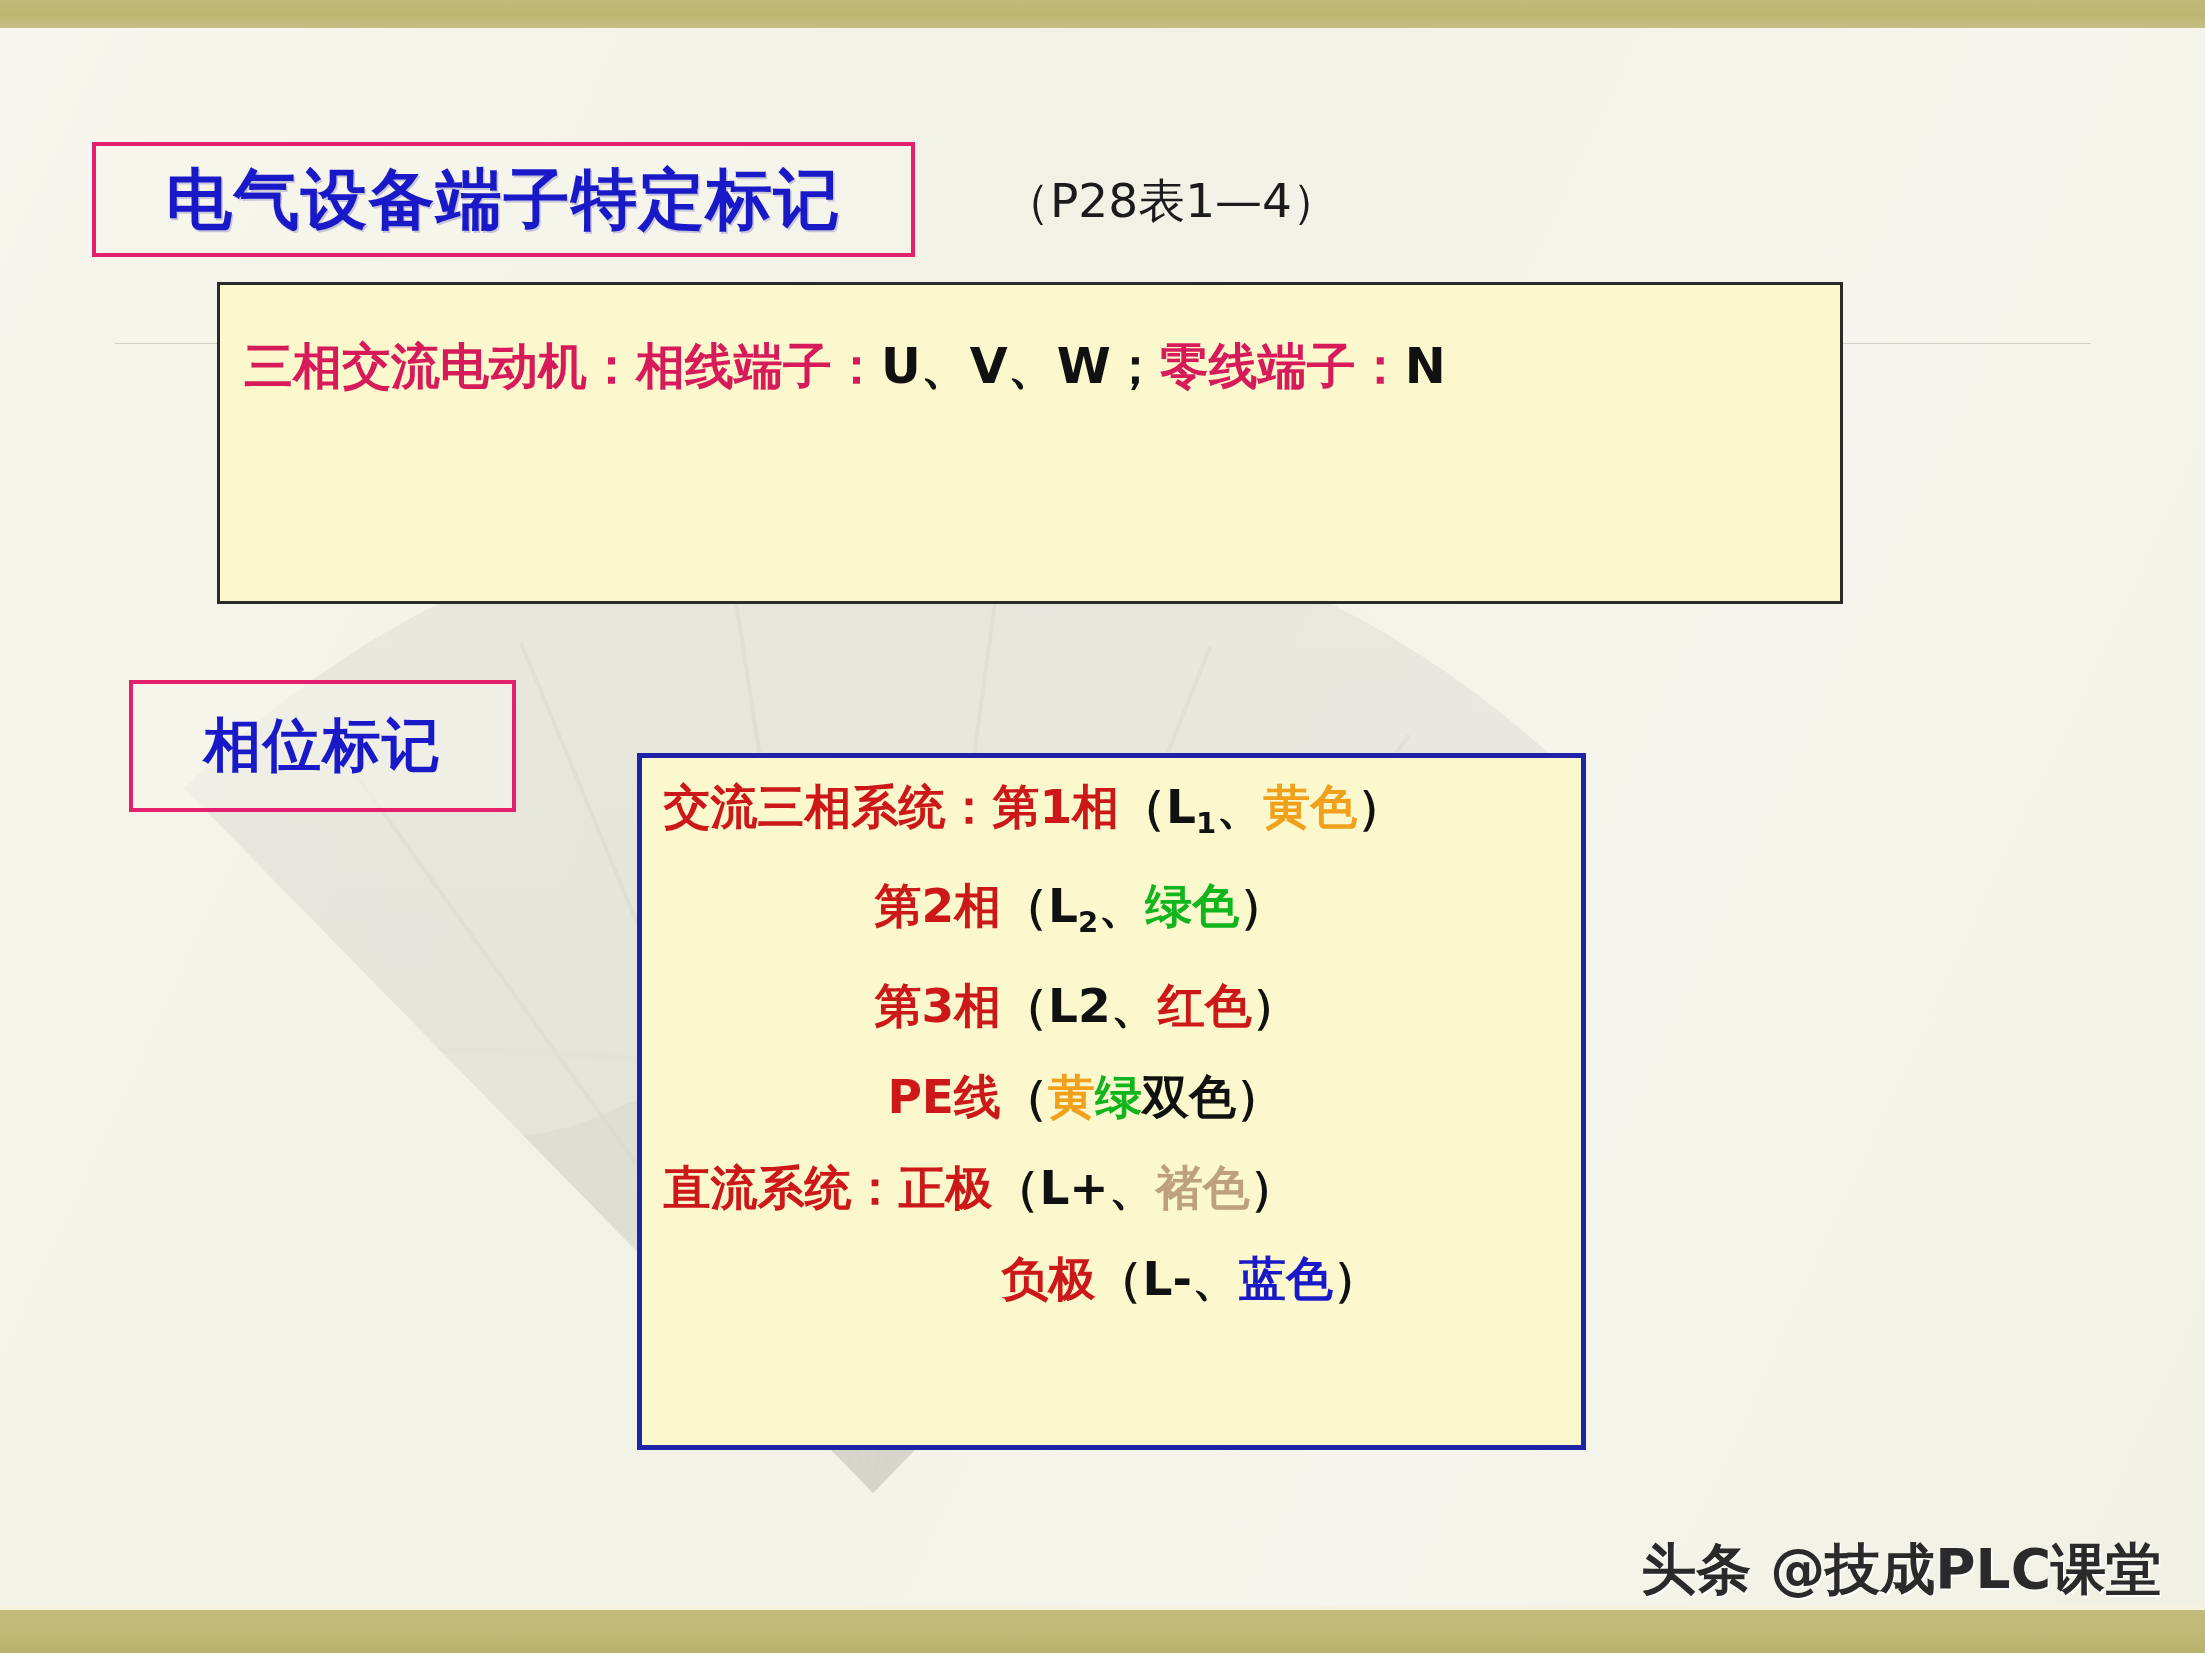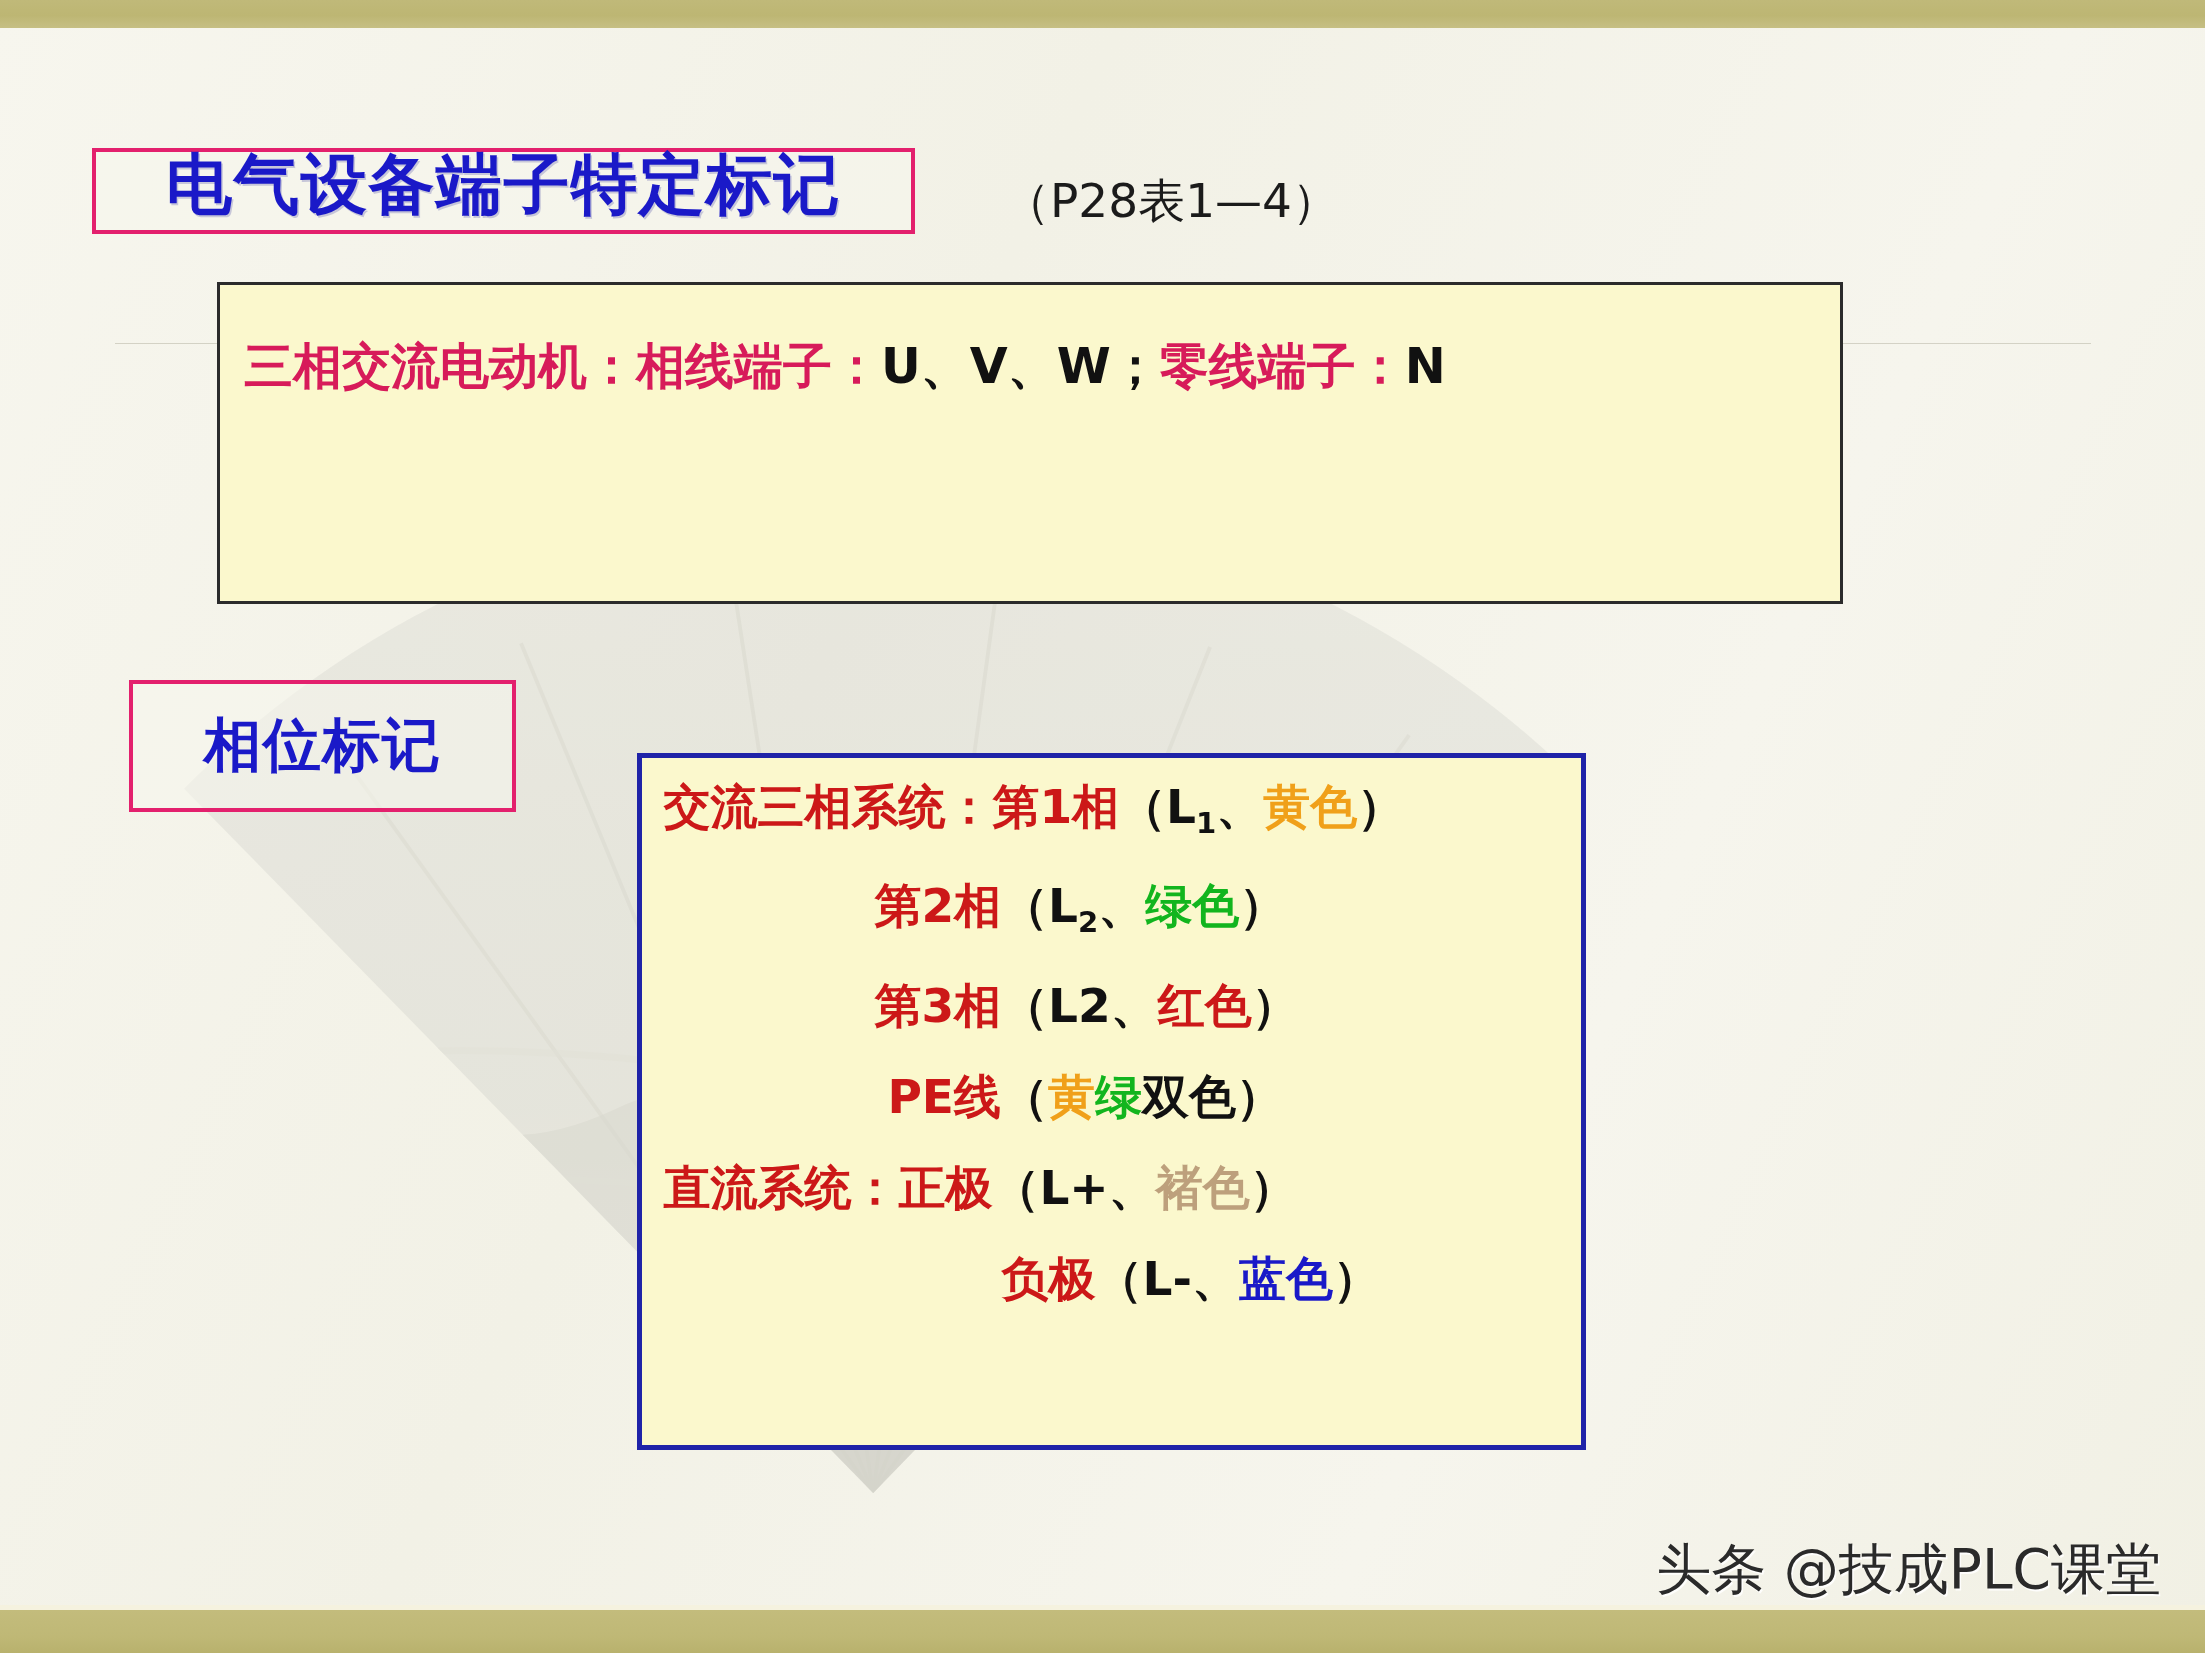--- a/index.html
+++ b/index.html
@@ -72,25 +72,24 @@
     position: absolute;
     box-sizing: border-box;
     border: 4.6px solid #e8partial;
     background: rgba(246,245,236,0.55);
     display: flex;
     align-items: center;
     justify-content: center;
   }
   .headline-box.h1 {
     left: 92px;
-    top: 148px;
+    top: 142px;
     width: 823px;
-    height: 86px;
+    height: 115px;
     border: 4.6px solid #e3206d;
-    align-items: flex-end;
   }
   .headline-box.h2 {
     left: 129px;
     top: 680px;
     width: 387px;
     height: 132px;
     border: 4.6px solid #e3206d;
   }
   .headline-text {
     color: #1a19c8;
@@ -166,21 +165,21 @@
   .c-cyan     { color: #2fd6f2; }
   .c-brown    { color: #bda07c; }
   .c-blue     { color: #1a19c8; }
 
   
   .watermark {
     position: absolute;
     right: 44px;
     bottom: 47px;
     font-size: 55px;
-    font-weight: normal;
+    font-weight: bold;
     color: #2a2a2a;
     white-space: nowrap;
     text-shadow: 1.5px 1.5px 0 rgba(255,255,255,0.85);
   }
 </style>
 </head>
 <body>
 
 <div class="slide">
 

